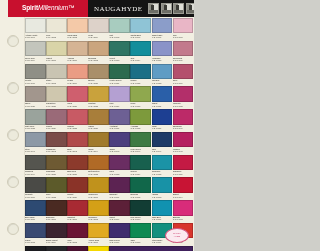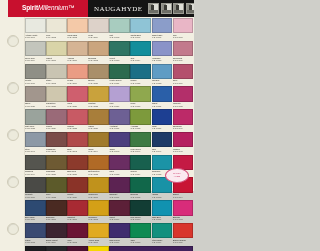--- a/index.html
+++ b/index.html
@@ -2,21 +2,21 @@
 <html><head>
 <meta charset="utf-8">
 <style>
   html,body{margin:0;padding:0;}
   body{
     width:194px;height:251px;overflow:hidden;
     background:#cfcfc9;
     font-family:"Liberation Sans", sans-serif;
   }
   #card{
-    position:absolute;left:0;top:0;width:194px;height:191px;
+    position:absolute;left:0;top:0;width:194px;height:251px;
     background:#f2efe2;
     box-sizing:border-box;
     padding-left:42px;
   }
   
   #header{
     position:absolute;left:0;top:0;width:194px;height:17px;
     display:flex;
   }
   #brandbar{

